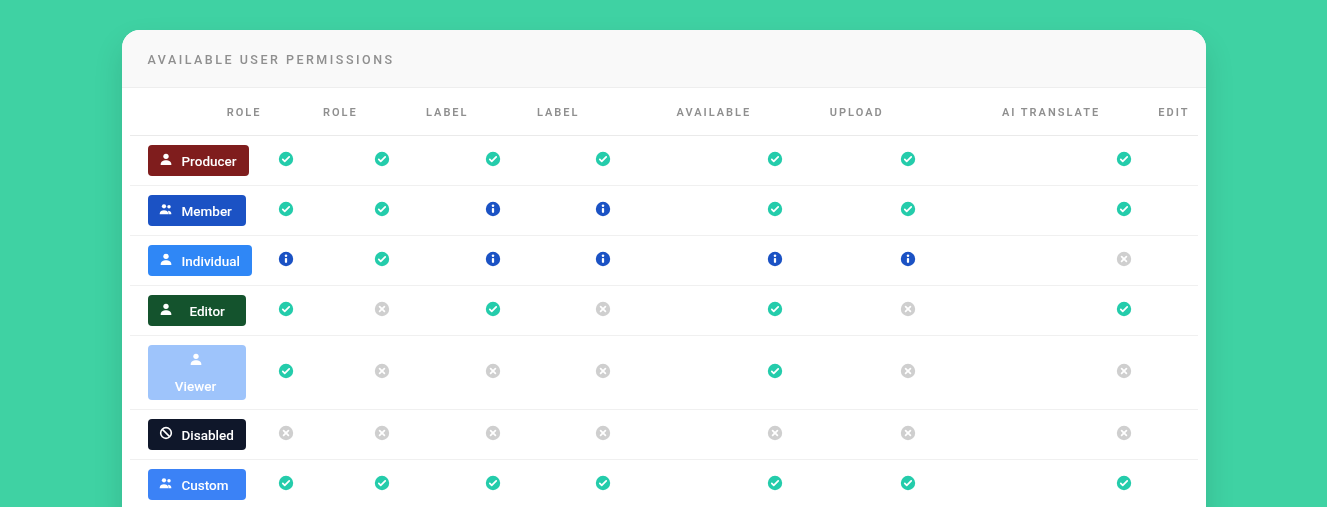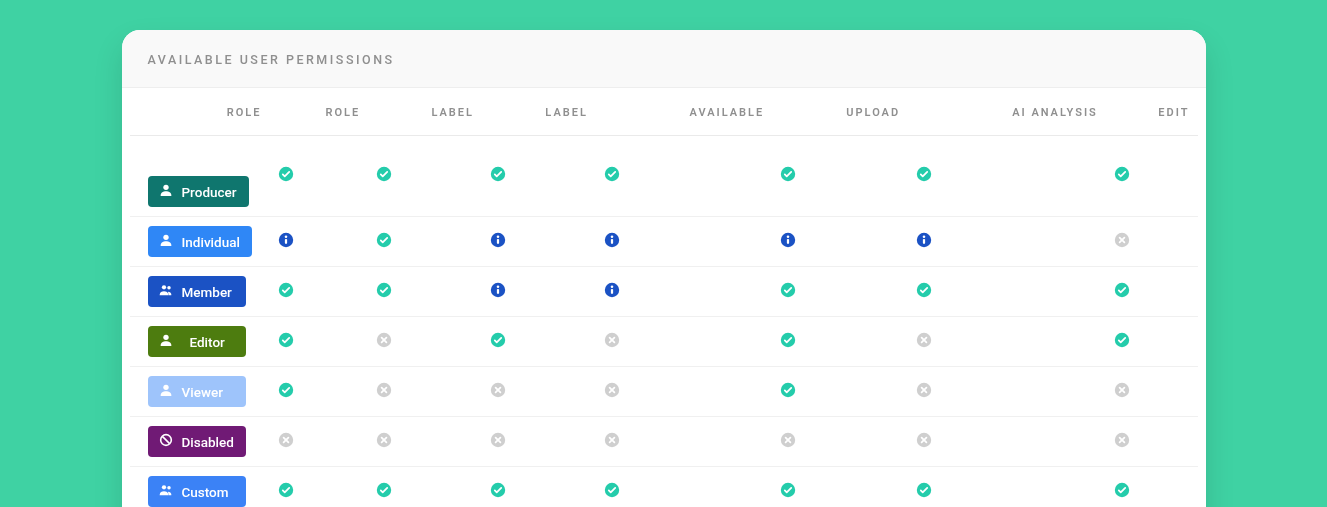--- a/index.html
+++ b/index.html
@@ -76,27 +76,27 @@
   </div>
   <table>
     <thead>
       <tr id="head-row">
           <th>ROLE</th>
           <th>ROLE</th>
           <th>LABEL</th>
           <th>LABEL</th>
           <th>AVAILABLE</th>
           <th>UPLOAD</th>
-          <th>AI ANALYSIS</th>
+          <th>AI TRANSLATE</th>
           <th>EDIT</th>
         </tr>
     </thead>
     <tbody id="body-rows">
         <tr>
-          <td><span class="badge" style="background: #0f766e; margin-top: 31px;">
+          <td><span class="badge" style="background: #7f1d1d;">
               <span><svg class="ico" viewBox="0 0 24 24" fill="#fff">
                   <circle cx="12" cy="8" r="4"></circle>
                   <path d="M4 20c0-4 4-6 8-6s8 2 8 6v1H4z"></path>
                 </svg></span>
               <span>Producer</span>
             </span></td>
           <td><span><svg class="stat" viewBox="0 0 20 20">
                 <circle cx="10" cy="10" r="9" fill="#24ccab"></circle>
                 <path d="M6 10.5l2.4 2.4L14 7.3" stroke="#fff" stroke-width="2.2" fill="none" stroke-linecap="round" stroke-linejoin="round"></path>
               </svg></span></td>
@@ -116,62 +116,20 @@
                 <circle cx="10" cy="10" r="9" fill="#24ccab"></circle>
                 <path d="M6 10.5l2.4 2.4L14 7.3" stroke="#fff" stroke-width="2.2" fill="none" stroke-linecap="round" stroke-linejoin="round"></path>
               </svg></span></td>
           <td><span><svg class="stat" viewBox="0 0 20 20">
                 <circle cx="10" cy="10" r="9" fill="#24ccab"></circle>
                 <path d="M6 10.5l2.4 2.4L14 7.3" stroke="#fff" stroke-width="2.2" fill="none" stroke-linecap="round" stroke-linejoin="round"></path>
               </svg></span></td>
           <td><span><svg class="stat" viewBox="0 0 20 20">
                 <circle cx="10" cy="10" r="9" fill="#24ccab"></circle>
                 <path d="M6 10.5l2.4 2.4L14 7.3" stroke="#fff" stroke-width="2.2" fill="none" stroke-linecap="round" stroke-linejoin="round"></path>
-              </svg></span></td>
-        </tr>
-        <tr>
-          <td><span class="badge" style="background: rgb(47, 135, 246);">
-              <span><svg class="ico" viewBox="0 0 24 24" fill="#fff">
-                  <circle cx="12" cy="8" r="4"></circle>
-                  <path d="M4 20c0-4 4-6 8-6s8 2 8 6v1H4z"></path>
-                </svg></span>
-              <span>Individual</span>
-            </span></td>
-          <td><span><svg class="stat" viewBox="0 0 20 20">
-                <circle cx="10" cy="10" r="9" fill="#1b52c4"></circle>
-                <circle cx="10" cy="6" r="1.6" fill="#fff"></circle>
-                <rect x="8.6" y="8.6" width="2.8" height="6.2" rx="1.2" fill="#fff"></rect>
-              </svg></span></td>
-          <td><span><svg class="stat" viewBox="0 0 20 20">
-                <circle cx="10" cy="10" r="9" fill="#24ccab"></circle>
-                <path d="M6 10.5l2.4 2.4L14 7.3" stroke="#fff" stroke-width="2.2" fill="none" stroke-linecap="round" stroke-linejoin="round"></path>
-              </svg></span></td>
-          <td><span><svg class="stat" viewBox="0 0 20 20">
-                <circle cx="10" cy="10" r="9" fill="#1b52c4"></circle>
-                <circle cx="10" cy="6" r="1.6" fill="#fff"></circle>
-                <rect x="8.6" y="8.6" width="2.8" height="6.2" rx="1.2" fill="#fff"></rect>
-              </svg></span></td>
-          <td><span><svg class="stat" viewBox="0 0 20 20">
-                <circle cx="10" cy="10" r="9" fill="#1b52c4"></circle>
-                <circle cx="10" cy="6" r="1.6" fill="#fff"></circle>
-                <rect x="8.6" y="8.6" width="2.8" height="6.2" rx="1.2" fill="#fff"></rect>
-              </svg></span></td>
-          <td><span><svg class="stat" viewBox="0 0 20 20">
-                <circle cx="10" cy="10" r="9" fill="#1b52c4"></circle>
-                <circle cx="10" cy="6" r="1.6" fill="#fff"></circle>
-                <rect x="8.6" y="8.6" width="2.8" height="6.2" rx="1.2" fill="#fff"></rect>
-              </svg></span></td>
-          <td><span><svg class="stat" viewBox="0 0 20 20">
-                <circle cx="10" cy="10" r="9" fill="#1b52c4"></circle>
-                <circle cx="10" cy="6" r="1.6" fill="#fff"></circle>
-                <rect x="8.6" y="8.6" width="2.8" height="6.2" rx="1.2" fill="#fff"></rect>
-              </svg></span></td>
-          <td><span><svg class="stat" viewBox="0 0 20 20">
-                <circle cx="10" cy="10" r="9" fill="#cfcfcf"></circle>
-                <path d="M7 7l6 6M13 7l-6 6" stroke="#fff" stroke-width="2.2" stroke-linecap="round"></path>
               </svg></span></td>
         </tr>
         <tr>
           <td><span class="badge" style="background: rgb(27, 82, 196);">
               <span><svg class="ico" viewBox="0 0 24 24" fill="#fff">
                   <circle cx="9" cy="8" r="3.2"></circle>
                   <circle cx="16.5" cy="8.5" r="2.6"></circle>
                   <path d="M2.5 19c0-3.2 3.2-5 6.5-5s6.5 1.8 6.5 5v1h-13z"></path>
                   <path d="M15 14.5c2.7.3 5 1.8 5 4.2V20h-4.2"></path>
                 </svg></span>
@@ -202,62 +160,104 @@
           <td><span><svg class="stat" viewBox="0 0 20 20">
                 <circle cx="10" cy="10" r="9" fill="#24ccab"></circle>
                 <path d="M6 10.5l2.4 2.4L14 7.3" stroke="#fff" stroke-width="2.2" fill="none" stroke-linecap="round" stroke-linejoin="round"></path>
               </svg></span></td>
           <td><span><svg class="stat" viewBox="0 0 20 20">
                 <circle cx="10" cy="10" r="9" fill="#24ccab"></circle>
                 <path d="M6 10.5l2.4 2.4L14 7.3" stroke="#fff" stroke-width="2.2" fill="none" stroke-linecap="round" stroke-linejoin="round"></path>
               </svg></span></td>
         </tr>
         <tr>
-          <td><span class="badge" style="background: #4d7c0f; gap: 16px;">
+          <td><span class="badge" style="background: rgb(47, 135, 246);">
               <span><svg class="ico" viewBox="0 0 24 24" fill="#fff">
                   <circle cx="12" cy="8" r="4"></circle>
                   <path d="M4 20c0-4 4-6 8-6s8 2 8 6v1H4z"></path>
                 </svg></span>
-              <span>Editor</span>
-            </span></td>
-          <td><span><svg class="stat" viewBox="0 0 20 20">
-                <circle cx="10" cy="10" r="9" fill="#24ccab"></circle>
-                <path d="M6 10.5l2.4 2.4L14 7.3" stroke="#fff" stroke-width="2.2" fill="none" stroke-linecap="round" stroke-linejoin="round"></path>
-              </svg></span></td>
-          <td><span><svg class="stat" viewBox="0 0 20 20">
-                <circle cx="10" cy="10" r="9" fill="#cfcfcf"></circle>
-                <path d="M7 7l6 6M13 7l-6 6" stroke="#fff" stroke-width="2.2" stroke-linecap="round"></path>
-              </svg></span></td>
-          <td><span><svg class="stat" viewBox="0 0 20 20">
-                <circle cx="10" cy="10" r="9" fill="#24ccab"></circle>
-                <path d="M6 10.5l2.4 2.4L14 7.3" stroke="#fff" stroke-width="2.2" fill="none" stroke-linecap="round" stroke-linejoin="round"></path>
-              </svg></span></td>
-          <td><span><svg class="stat" viewBox="0 0 20 20">
-                <circle cx="10" cy="10" r="9" fill="#cfcfcf"></circle>
-                <path d="M7 7l6 6M13 7l-6 6" stroke="#fff" stroke-width="2.2" stroke-linecap="round"></path>
-              </svg></span></td>
-          <td><span><svg class="stat" viewBox="0 0 20 20">
-                <circle cx="10" cy="10" r="9" fill="#24ccab"></circle>
-                <path d="M6 10.5l2.4 2.4L14 7.3" stroke="#fff" stroke-width="2.2" fill="none" stroke-linecap="round" stroke-linejoin="round"></path>
-              </svg></span></td>
-          <td><span><svg class="stat" viewBox="0 0 20 20">
-                <circle cx="10" cy="10" r="9" fill="#cfcfcf"></circle>
-                <path d="M7 7l6 6M13 7l-6 6" stroke="#fff" stroke-width="2.2" stroke-linecap="round"></path>
-              </svg></span></td>
-          <td><span><svg class="stat" viewBox="0 0 20 20">
-                <circle cx="10" cy="10" r="9" fill="#24ccab"></circle>
-                <path d="M6 10.5l2.4 2.4L14 7.3" stroke="#fff" stroke-width="2.2" fill="none" stroke-linecap="round" stroke-linejoin="round"></path>
-              </svg></span></td>
-        </tr>
-        <tr>
-          <td><span class="badge" style="background: rgb(158, 196, 251);">
+              <span>Individual</span>
+            </span></td>
+          <td><span><svg class="stat" viewBox="0 0 20 20">
+                <circle cx="10" cy="10" r="9" fill="#1b52c4"></circle>
+                <circle cx="10" cy="6" r="1.6" fill="#fff"></circle>
+                <rect x="8.6" y="8.6" width="2.8" height="6.2" rx="1.2" fill="#fff"></rect>
+              </svg></span></td>
+          <td><span><svg class="stat" viewBox="0 0 20 20">
+                <circle cx="10" cy="10" r="9" fill="#24ccab"></circle>
+                <path d="M6 10.5l2.4 2.4L14 7.3" stroke="#fff" stroke-width="2.2" fill="none" stroke-linecap="round" stroke-linejoin="round"></path>
+              </svg></span></td>
+          <td><span><svg class="stat" viewBox="0 0 20 20">
+                <circle cx="10" cy="10" r="9" fill="#1b52c4"></circle>
+                <circle cx="10" cy="6" r="1.6" fill="#fff"></circle>
+                <rect x="8.6" y="8.6" width="2.8" height="6.2" rx="1.2" fill="#fff"></rect>
+              </svg></span></td>
+          <td><span><svg class="stat" viewBox="0 0 20 20">
+                <circle cx="10" cy="10" r="9" fill="#1b52c4"></circle>
+                <circle cx="10" cy="6" r="1.6" fill="#fff"></circle>
+                <rect x="8.6" y="8.6" width="2.8" height="6.2" rx="1.2" fill="#fff"></rect>
+              </svg></span></td>
+          <td><span><svg class="stat" viewBox="0 0 20 20">
+                <circle cx="10" cy="10" r="9" fill="#1b52c4"></circle>
+                <circle cx="10" cy="6" r="1.6" fill="#fff"></circle>
+                <rect x="8.6" y="8.6" width="2.8" height="6.2" rx="1.2" fill="#fff"></rect>
+              </svg></span></td>
+          <td><span><svg class="stat" viewBox="0 0 20 20">
+                <circle cx="10" cy="10" r="9" fill="#1b52c4"></circle>
+                <circle cx="10" cy="6" r="1.6" fill="#fff"></circle>
+                <rect x="8.6" y="8.6" width="2.8" height="6.2" rx="1.2" fill="#fff"></rect>
+              </svg></span></td>
+          <td><span><svg class="stat" viewBox="0 0 20 20">
+                <circle cx="10" cy="10" r="9" fill="#cfcfcf"></circle>
+                <path d="M7 7l6 6M13 7l-6 6" stroke="#fff" stroke-width="2.2" stroke-linecap="round"></path>
+              </svg></span></td>
+        </tr>
+        <tr>
+          <td><span class="badge" style="background: #14532d; gap: 16px;">
               <span><svg class="ico" viewBox="0 0 24 24" fill="#fff">
                   <circle cx="12" cy="8" r="4"></circle>
                   <path d="M4 20c0-4 4-6 8-6s8 2 8 6v1H4z"></path>
                 </svg></span>
+              <span>Editor</span>
+            </span></td>
+          <td><span><svg class="stat" viewBox="0 0 20 20">
+                <circle cx="10" cy="10" r="9" fill="#24ccab"></circle>
+                <path d="M6 10.5l2.4 2.4L14 7.3" stroke="#fff" stroke-width="2.2" fill="none" stroke-linecap="round" stroke-linejoin="round"></path>
+              </svg></span></td>
+          <td><span><svg class="stat" viewBox="0 0 20 20">
+                <circle cx="10" cy="10" r="9" fill="#cfcfcf"></circle>
+                <path d="M7 7l6 6M13 7l-6 6" stroke="#fff" stroke-width="2.2" stroke-linecap="round"></path>
+              </svg></span></td>
+          <td><span><svg class="stat" viewBox="0 0 20 20">
+                <circle cx="10" cy="10" r="9" fill="#24ccab"></circle>
+                <path d="M6 10.5l2.4 2.4L14 7.3" stroke="#fff" stroke-width="2.2" fill="none" stroke-linecap="round" stroke-linejoin="round"></path>
+              </svg></span></td>
+          <td><span><svg class="stat" viewBox="0 0 20 20">
+                <circle cx="10" cy="10" r="9" fill="#cfcfcf"></circle>
+                <path d="M7 7l6 6M13 7l-6 6" stroke="#fff" stroke-width="2.2" stroke-linecap="round"></path>
+              </svg></span></td>
+          <td><span><svg class="stat" viewBox="0 0 20 20">
+                <circle cx="10" cy="10" r="9" fill="#24ccab"></circle>
+                <path d="M6 10.5l2.4 2.4L14 7.3" stroke="#fff" stroke-width="2.2" fill="none" stroke-linecap="round" stroke-linejoin="round"></path>
+              </svg></span></td>
+          <td><span><svg class="stat" viewBox="0 0 20 20">
+                <circle cx="10" cy="10" r="9" fill="#cfcfcf"></circle>
+                <path d="M7 7l6 6M13 7l-6 6" stroke="#fff" stroke-width="2.2" stroke-linecap="round"></path>
+              </svg></span></td>
+          <td><span><svg class="stat" viewBox="0 0 20 20">
+                <circle cx="10" cy="10" r="9" fill="#24ccab"></circle>
+                <path d="M6 10.5l2.4 2.4L14 7.3" stroke="#fff" stroke-width="2.2" fill="none" stroke-linecap="round" stroke-linejoin="round"></path>
+              </svg></span></td>
+        </tr>
+        <tr>
+          <td><span class="badge" style="background: rgb(158, 196, 251); flex-direction: column;">
+              <span><svg class="ico" viewBox="0 0 24 24" fill="#fff">
+                  <circle cx="12" cy="8" r="4"></circle>
+                  <path d="M4 20c0-4 4-6 8-6s8 2 8 6v1H4z"></path>
+                </svg></span>
               <span>Viewer</span>
             </span></td>
           <td><span><svg class="stat" viewBox="0 0 20 20">
                 <circle cx="10" cy="10" r="9" fill="#24ccab"></circle>
                 <path d="M6 10.5l2.4 2.4L14 7.3" stroke="#fff" stroke-width="2.2" fill="none" stroke-linecap="round" stroke-linejoin="round"></path>
               </svg></span></td>
           <td><span><svg class="stat" viewBox="0 0 20 20">
                 <circle cx="10" cy="10" r="9" fill="#cfcfcf"></circle>
                 <path d="M7 7l6 6M13 7l-6 6" stroke="#fff" stroke-width="2.2" stroke-linecap="round"></path>
               </svg></span></td>
@@ -276,21 +276,21 @@
           <td><span><svg class="stat" viewBox="0 0 20 20">
                 <circle cx="10" cy="10" r="9" fill="#cfcfcf"></circle>
                 <path d="M7 7l6 6M13 7l-6 6" stroke="#fff" stroke-width="2.2" stroke-linecap="round"></path>
               </svg></span></td>
           <td><span><svg class="stat" viewBox="0 0 20 20">
                 <circle cx="10" cy="10" r="9" fill="#cfcfcf"></circle>
                 <path d="M7 7l6 6M13 7l-6 6" stroke="#fff" stroke-width="2.2" stroke-linecap="round"></path>
               </svg></span></td>
         </tr>
         <tr>
-          <td><span class="badge" style="background: #701a75;">
+          <td><span class="badge" style="background: #0f172a;">
               <span><svg class="ico" viewBox="0 0 24 24" fill="none" stroke="#fff" stroke-width="2.4">
                   <circle cx="12" cy="12" r="8"></circle>
                   <line x1="6.5" y1="6.5" x2="17.5" y2="17.5"></line>
                 </svg></span>
               <span>Disabled</span>
             </span></td>
           <td><span><svg class="stat" viewBox="0 0 20 20">
                 <circle cx="10" cy="10" r="9" fill="#cfcfcf"></circle>
                 <path d="M7 7l6 6M13 7l-6 6" stroke="#fff" stroke-width="2.2" stroke-linecap="round"></path>
               </svg></span></td>

